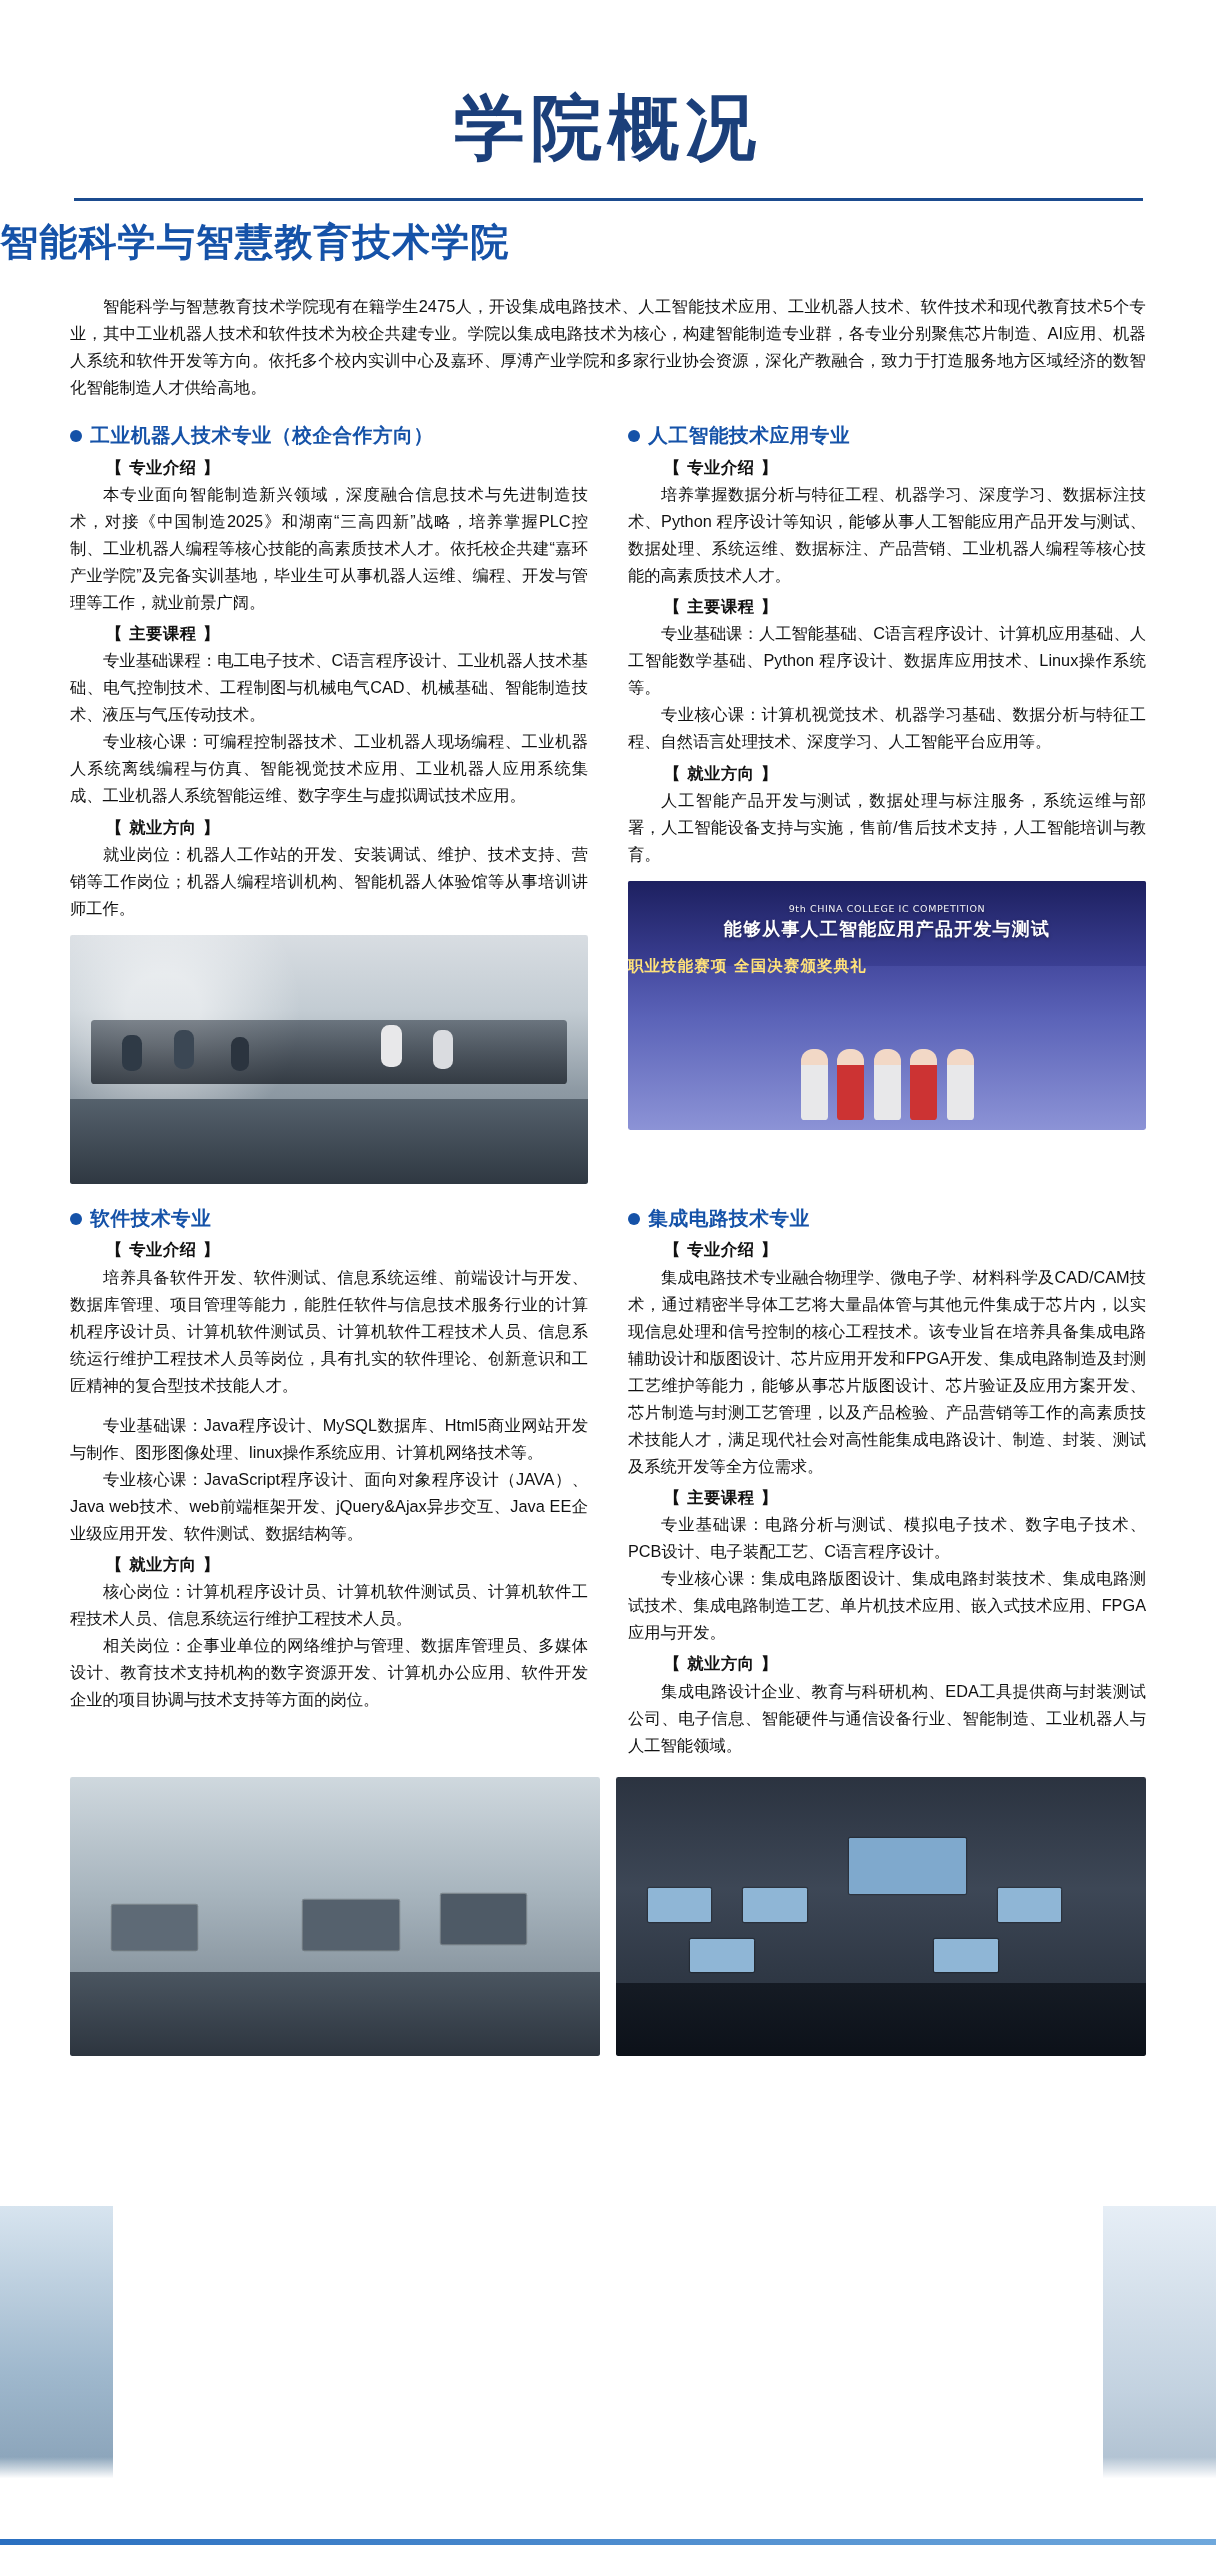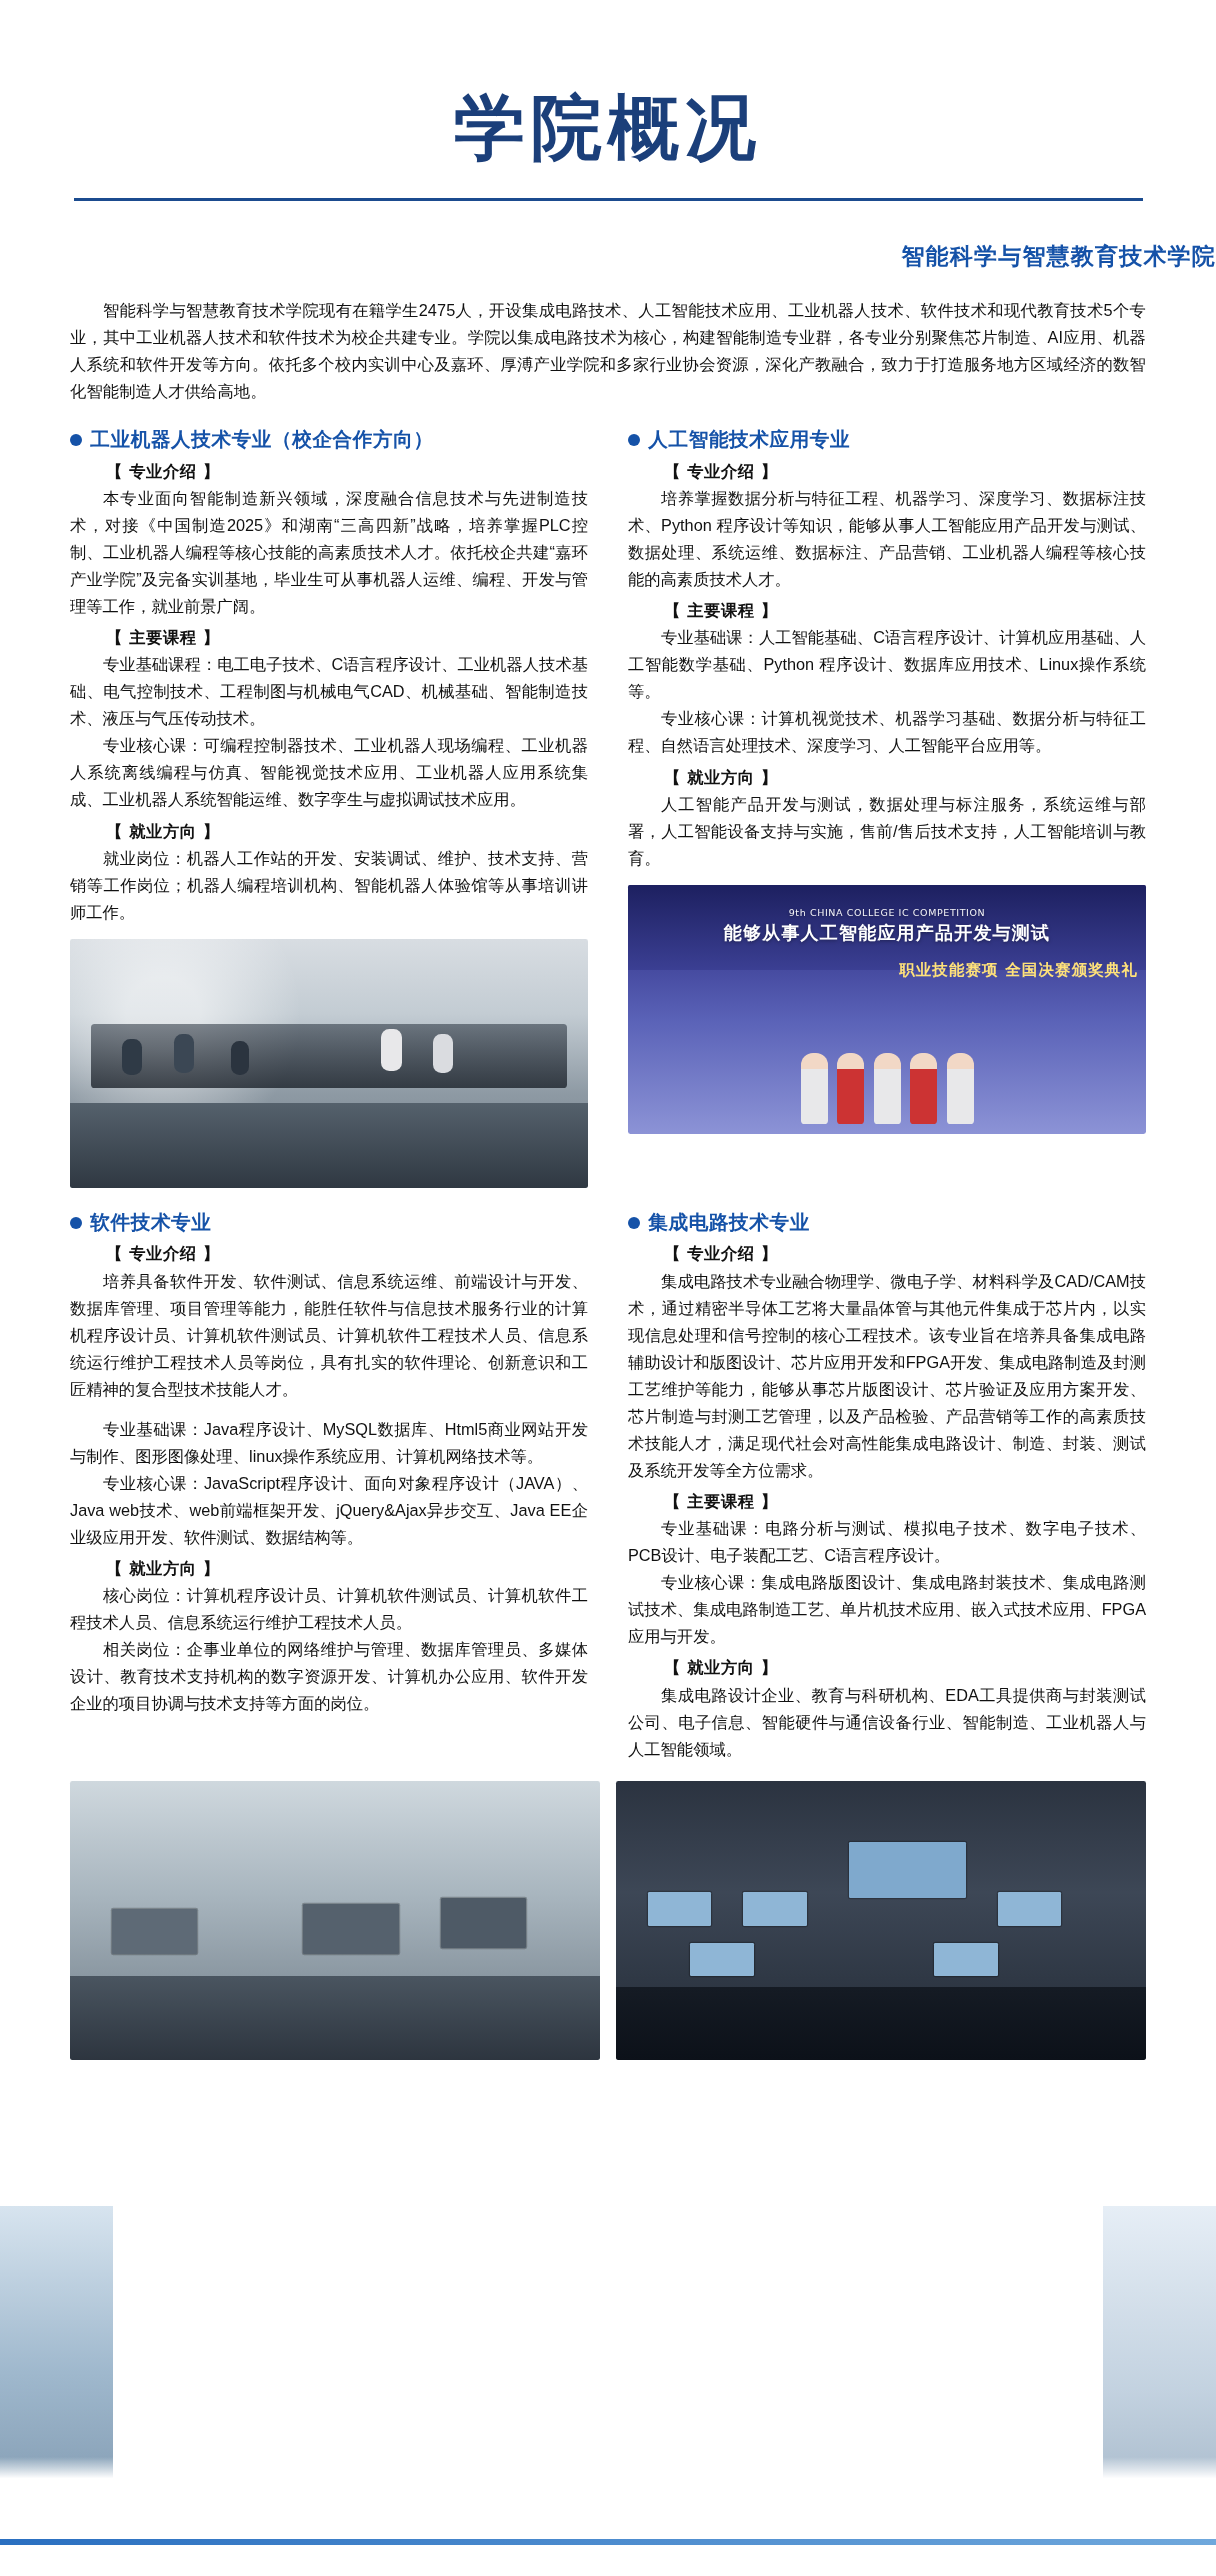--- a/index.html
+++ b/index.html
@@ -31,25 +31,25 @@
     color: #1b3f7a;
     line-height: 1.1;
   }
   .title-rule {
     margin: 31px auto 0 auto;
     width: 1069px;
     height: 3px;
     background: #1b4b8f;
   }
   .sub-title {
-    margin-top: 40px;
-    text-align: right;
-    font-family: "DejaVu Sans", sans-serif;
-    font-weight: bold;
-    font-size: 23px;
+    margin-top: 16px;
+    text-align: left;
+    font-family: "DejaVu Sans", sans-serif;
+    font-weight: bold;
+    font-size: 38px;
     letter-spacing: 1.2px;
     color: #1552a8;
   }
   .content {
     padding: 0 70px;
     box-sizing: border-box;
   }
   .intro {
     margin-top: 25px;
     font-size: 16.3px;
@@ -177,21 +177,21 @@
     font-size: 9.5px;
     letter-spacing: 0.6px;
     font-weight: normal;
     opacity: 0.95;
     margin-bottom: 3px;
   }
   .stage-sub {
     position: absolute;
     top: 30%;
     left: 0; right: 8px;
-    text-align: right;
+    text-align: left;
     color: #ffe27a;
     font-family: "DejaVu Sans", sans-serif;
     font-weight: bold;
     font-size: 15.4px;
     letter-spacing: 1.2px;
   }
   .stage-people {
     position: absolute;
     bottom: 4%;
     left: 0; right: 0;

